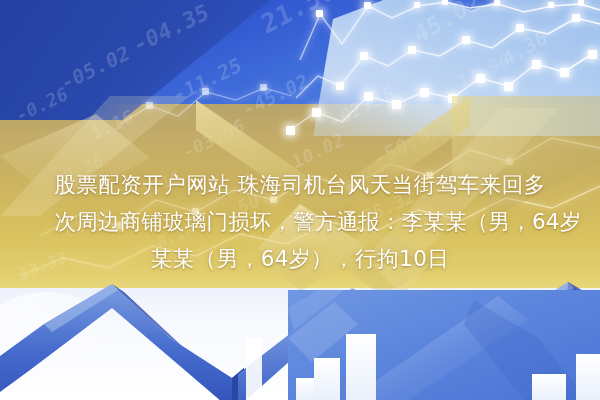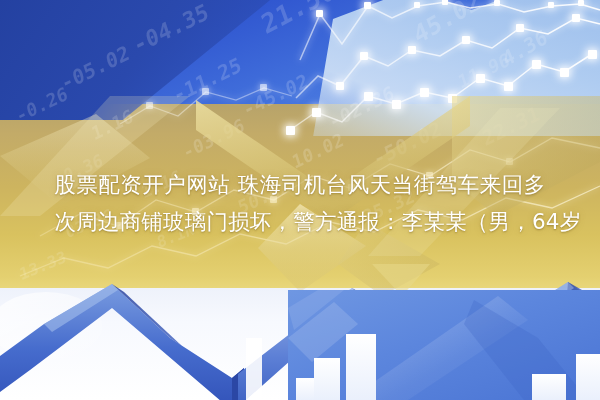--- a/index.html
+++ b/index.html
@@ -315,15 +315,16 @@
       <rect x="26" y="68" width="26" height="42" fill="url(#barWhite)"></rect>
       <rect x="58" y="44" width="30" height="66" fill="url(#barWhite)"></rect>
       <rect x="244" y="84" width="34" height="26" fill="url(#barWhite)"></rect>
       <rect x="288" y="64" width="24" height="46" fill="url(#barWhite)"></rect>
     </svg>
   </div>
 
   <div class="headline">
     <span class="hl-line l1">股票配资开户网站 珠海司机台风天当街驾车来回多</span>
     <span class="hl-line l2">次周边商铺玻璃门损坏，警方通报：李某某（男，64岁</span>
+    <span class="hl-line l3">某某（男，64岁），行拘10日</span>
   </div>
 
 </div>
 
 </body></html>

